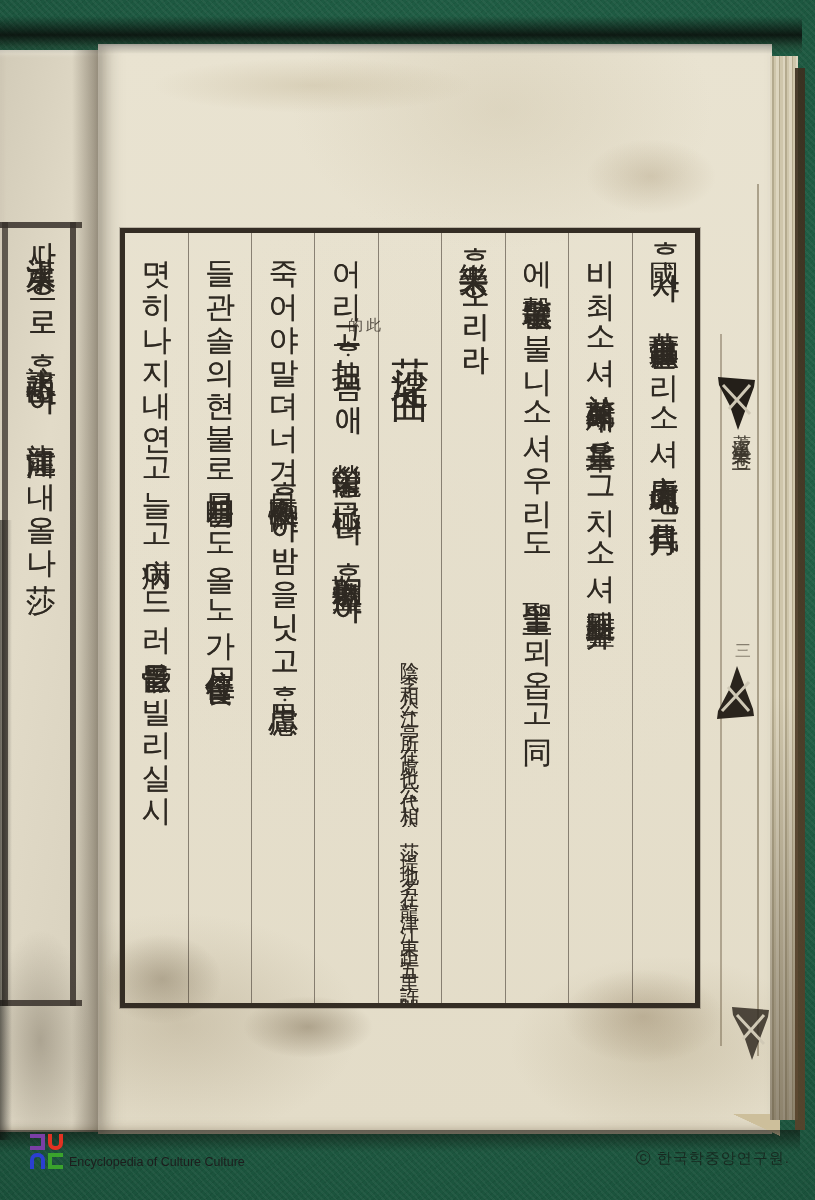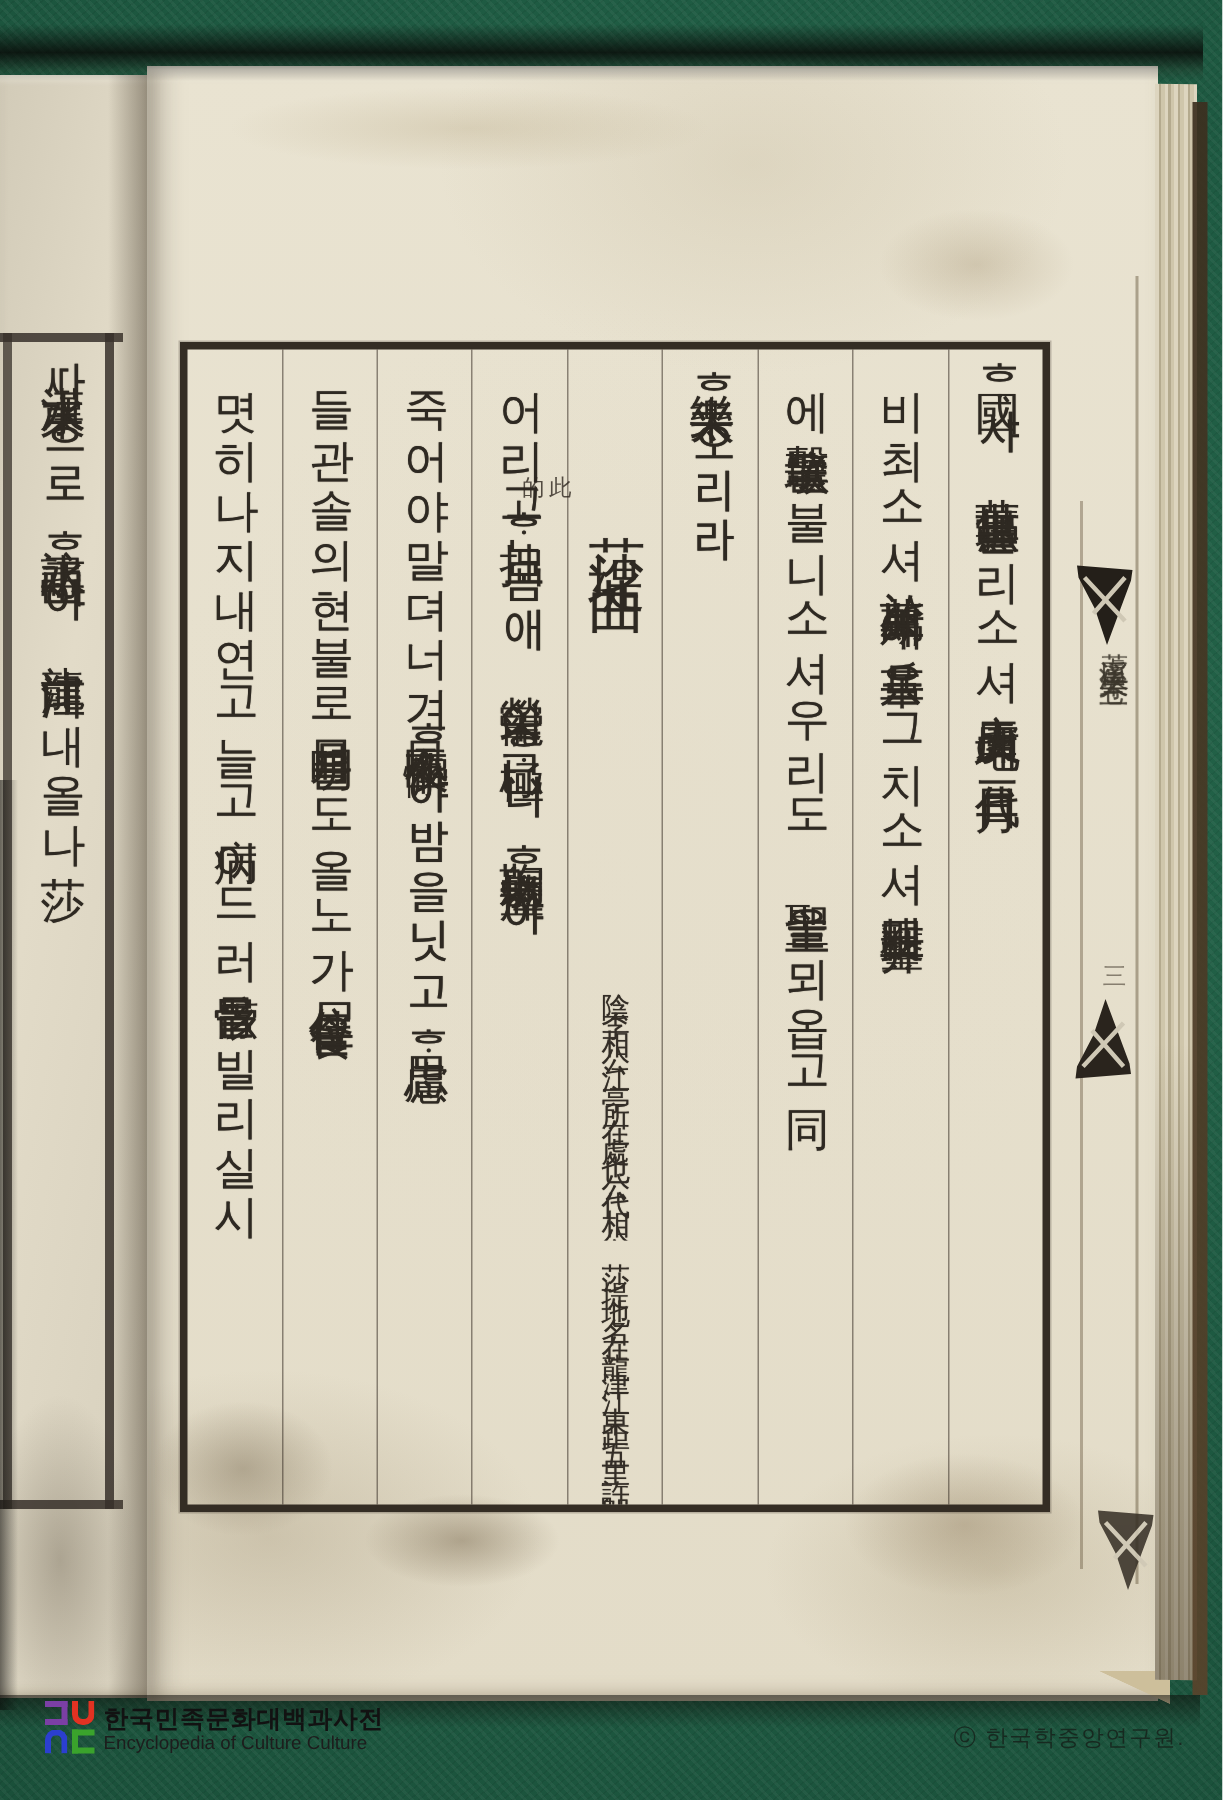--- a/index.html
+++ b/index.html
@@ -177,16 +177,15 @@
   <div class="abs top-shadow"></div>
   <div class="abs bottom-shadow"></div>
   <div class="abs left-edge-shadow"></div>
 
   <div class="abs logo-grid footer">
     <div class="blk blk-tl"></div>
     <div class="blk blk-tr"></div>
     <div class="blk blk-bl"></div>
     <div class="blk blk-br"></div>
   </div>
-  <div class="abs logo-title footer">한국민족문화대백과사전</div>
   <div class="abs logo-sub footer">Encyclopedia of Culture Culture</div>
   <div class="abs copyright footer">ⓒ 한국학중앙연구원.</div>
 </div>
 
 </body></html>

